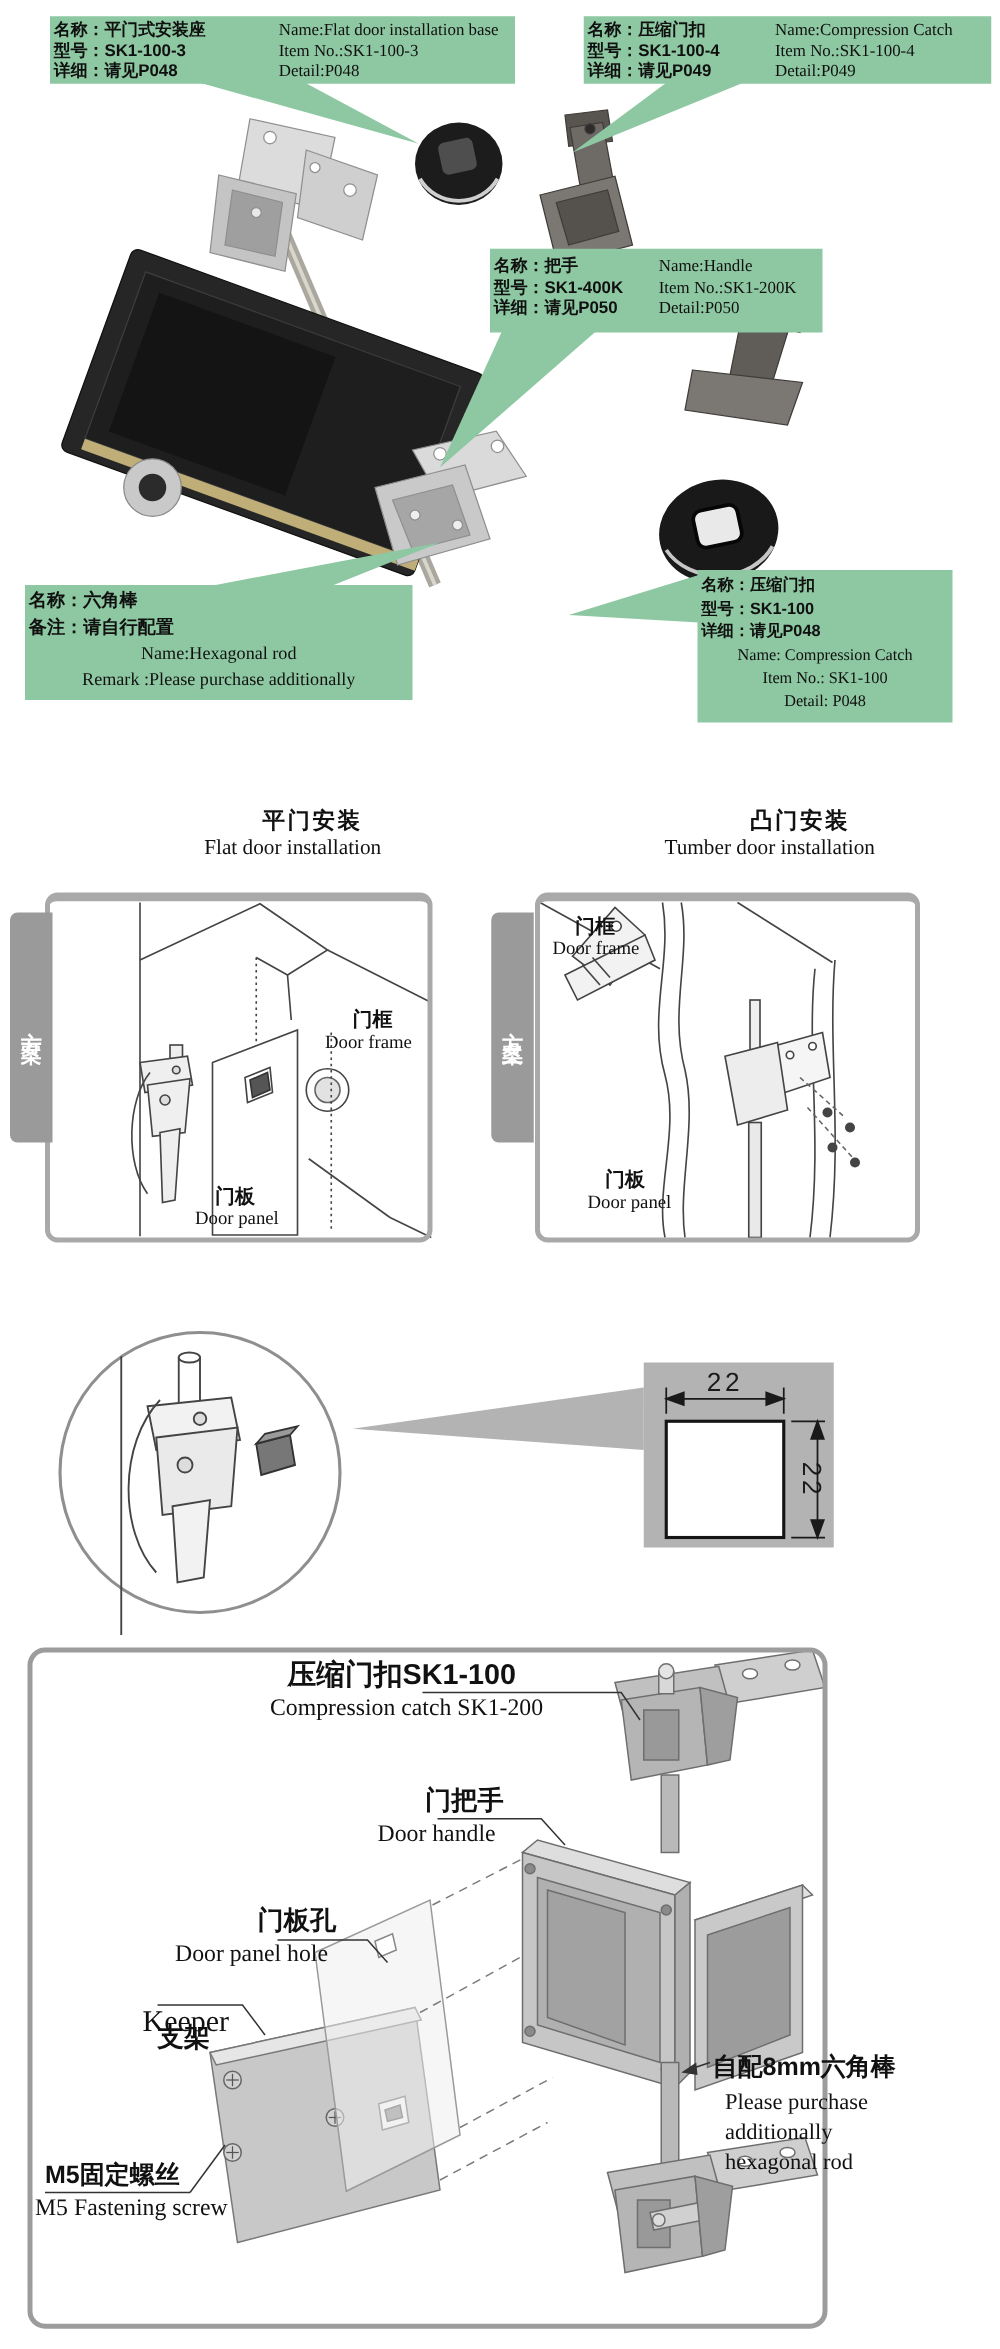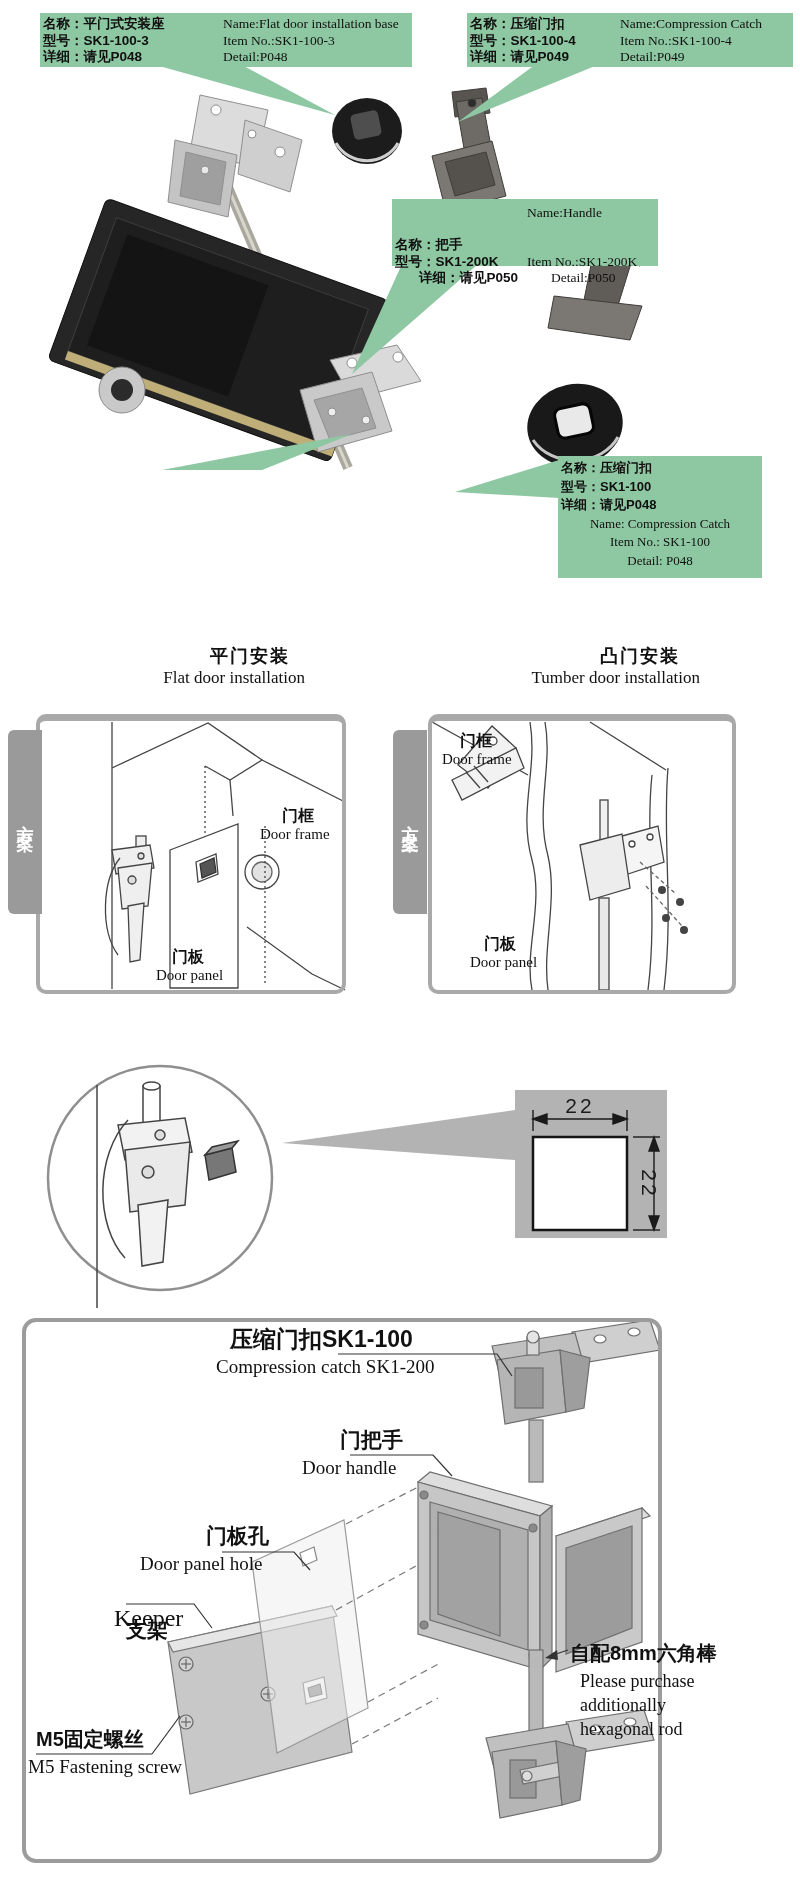--- a/index.html
+++ b/index.html
@@ -319,33 +319,39 @@
         <span class="en">Item No.:SK1-100-4</span>
       </div>
   <div class="crow">
         <span class="cn" style="width:150px;">详细：请见P049</span>
         <span class="en">Detail:P049</span>
       </div>
 </div>
 
 <div class="callout" style="left:392px;top:199px;width:266px;height:67px;padding-top:6px;">
   <div class="crow">
-        <span class="cn" style="width:132px;margin-top:32px;">名称：把手</span>
+        <span class="cn" style="width:132px;">名称：把手</span>
         <span class="en">Name:Handle</span>
       </div>
   <div class="crow">
-        <span class="cn" style="width:132px;">型号：SK1-200K</span>
+        <span class="cn" style="width:132px;">型号：SK1-400K</span>
         <span class="en">Item No.:SK1-200K</span>
       </div>
   <div class="crow">
-        <span class="cn" style="width:132px;margin-left:24px;">详细：请见P050</span>
+        <span class="cn" style="width:132px;">详细：请见P050</span>
         <span class="en">Detail:P050</span>
       </div>
 </div>
 
+<div class="callout" style="left:20px;top:468px;width:310px;height:92px;font-size:14.5px;line-height:21px;">
+  <div class="cn">名称：六角棒</div>
+  <div class="cn">备注：请自行配置</div>
+  <div class="en">Name:Hexagonal rod</div>
+  <div class="en">Remark :Please purchase additionally</div>
+</div>
 
 <div class="callout" style="left:558px;top:456px;width:204px;height:122px;font-size:13px;line-height:18.5px;">
   <div class="cn">名称：压缩门扣</div>
   <div class="cn">型号：SK1-100</div>
   <div class="cn">详细：请见P048</div>
   <div class="en">Name: Compression Catch</div>
   <div class="en">Item No.: SK1-100</div>
   <div class="en">Detail: P048</div>
 </div>
 

